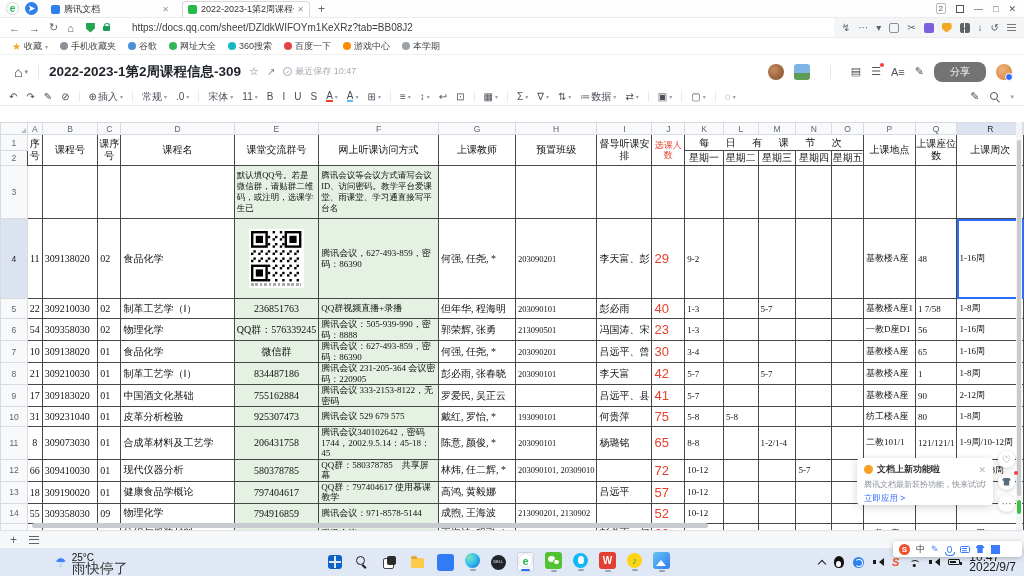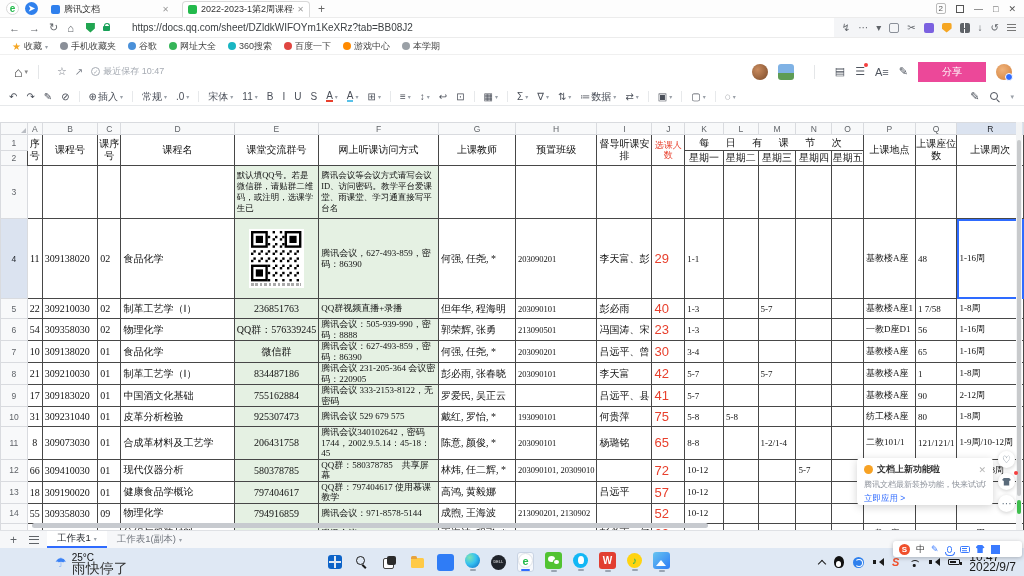--- a/index.html
+++ b/index.html
@@ -53,21 +53,21 @@
 #savestat{display:flex;align-items:center;gap:3px;color:#a6abb3;font-size:9px;margin-left:8px}
 .savechk{width:9px;height:9px;border:1px solid #a6abb3;border-radius:50%;font-size:6px;display:flex;align-items:center;justify-content:center;color:#a6abb3}
 #title-right{margin-left:auto;display:flex;align-items:center;gap:10px;padding-right:12px}
 .avatar{width:16px;height:16px;border-radius:50%}
 .av1{background:radial-gradient(circle at 35% 35%,#c98b5e,#7a4a2a)}
 .av2{border-radius:3px;background:linear-gradient(#7fb2e5 55%,#5e9c55 55%)}
 .av3{background:radial-gradient(circle at 40% 35%,#f0b27a,#d1803c);position:relative}
 .av3::after{content:"";position:absolute;right:-1px;bottom:-1px;width:6px;height:6px;border-radius:50%;background:#2f6bff;border:1px solid #fff}
 .tbicon{color:#4e545e;font-size:11px;position:relative}
 .rdot{position:absolute;top:-2px;right:-3px;width:4px;height:4px;border-radius:50%;background:#f53f3f}
-#sharebtn{background:#ec4899;color:#fff;font-size:10px;border-radius:0;padding:3px 24px}
+#sharebtn{background:#737373;color:#fff;font-size:10px;border-radius:8px;padding:3px 16px}
 
 
 #toolbar{position:absolute;top:88px;left:0;width:1024px;height:18px;background:#fff;border-bottom:1px solid #e7e9eb;display:flex;align-items:center;font-size:10px;color:#4a4f59;overflow:hidden}
 .ti{display:flex;align-items:center;gap:1px;margin-left:9px;white-space:nowrap}
 .ti .g{font-size:10px}
 .ti .cc{font-size:6px;color:#9aa0a8;margin-left:1px}
 .tsep{width:1px;height:11px;background:#e7e9eb;margin-left:9px}
 .fc{border-bottom:2px solid #e8402d;line-height:9px}
 .hc{border-bottom:2px solid #59c1e8;line-height:9px}
 #toolbar-right{margin-left:auto;display:flex;align-items:center;gap:10px;padding-right:10px}
@@ -286,20 +286,21 @@
       <span class="bk">
      <span class="bkdot" style="background:#9aa0a6"></span>
      <span>本学期</span>
    </span>
     </div>
 
   <div id="titlebar">
     <span class="home">⌂</span>
     <span class="caret">▾</span>
     <span class="vdiv"></span>
+    <span id="doctitle">2022-2023-1第2周课程信息-309</span>
     <span class="tstar">☆</span>
     <span class="texport">↗</span>
     <span id="savestat">
       <span class="savechk">✓</span>
       <span>最近保存 10:47</span>
     </span>
     <span id="title-right">
       <span class="avatar av1"></span>
       <span class="avatar av2"></span>
       <span class="vdiv"></span>
@@ -612,21 +613,21 @@
                   <rect x="38.4" y="4.8" width="7.199999999999999" height="7.199999999999999" fill="#000"></rect>
                   <rect x="0" y="33.6" width="16.8" height="16.8" fill="#000"></rect>
                   <rect x="2.4" y="36" width="12" height="12" fill="#fff"></rect>
                   <rect x="4.8" y="38.4" width="7.199999999999999" height="7.199999999999999" fill="#000"></rect>
                 </svg><i class="qrcap"></i></span></td>
             <td class="dc cF green">腾讯会议，627-493-859，密码：86390</td>
             <td class="dc cG">何强, 任尧, *</td>
             <td class="dc cH">203090201</td>
             <td class="dc cI">李天富、彭</td>
             <td class="dc cJ">29</td>
-            <td class="dc cK">1-1</td>
+            <td class="dc cK">9-2</td>
             <td class="dc cL"></td>
             <td class="dc cM"></td>
             <td class="dc cN"></td>
             <td class="dc cO"></td>
             <td class="dc cP">基教楼A座</td>
             <td class="dc cQ">48</td>
             <td class="dc cR selcell">1-16周</td>
           </tr>
           <tr style="height:20px">
             <td class="gut">5</td>
@@ -882,30 +883,20 @@
     <span class="fab">
         <i class="shirt"></i>
         <i class="rdot"></i>
       </span>
     <span class="fab">···</span>
   </div>
 
   <div id="sheetbar">
     <span class="plus">+</span>
     <span class="sheets-icon"></span>
-    <span id="stabs-holder" style="display:flex;height:100%;align-items:center;margin-left:8px">
-        <span class="stab active">
-     <span>工作表1</span>
-          <span class="cc">▾</span>
-   </span>
-        <span class="stab">
-     <span>工作表1(副本)</span>
-          <span class="cc">▾</span>
-   </span>
-      </span>
   </div>
 
   <div id="taskbar">
     <span id="weather">
       <span class="wico">☂</span>
       <span>
         <div id="wtemp">25°C</div>
         <div id="wdesc">雨快停了</div>
       </span>
     </span>

